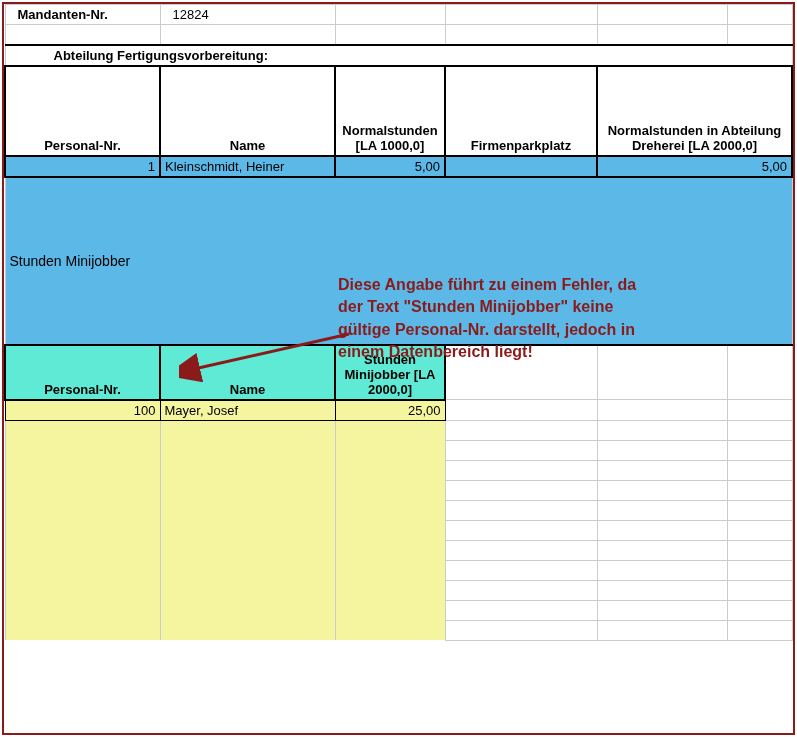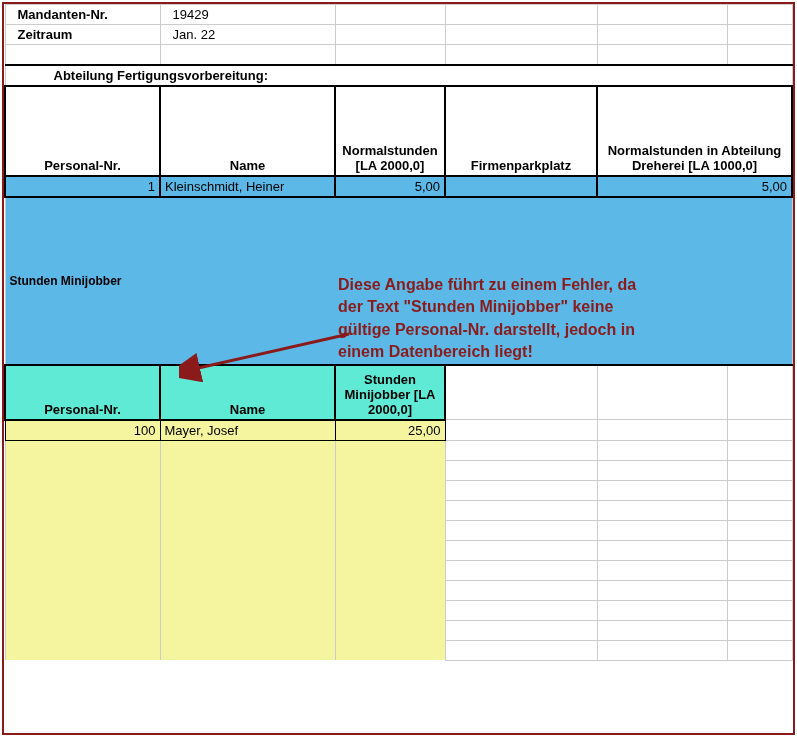--- a/index.html
+++ b/index.html
@@ -131,51 +131,43 @@
       border: 1px solid #ccc;
     }
     .abt-row td {
       border: 1px solid #ccc;
       padding-left: 48px;
     }
     .abt-row .first {
       border-top: 2px solid #000;
     }
     .minijob-label {
-      font-weight: bold;
-      font-size: 12px;
+      font-weight: normal;
+      font-size: 14px;
       color: #000;
     }
   </style>
 </head>
 <body>
 
 <div class="container">
   <table>
     <colgroup>
       <col class="col-a">
         <col class="col-b">
         <col class="col-c">
       <col class="col-d">
         <col class="col-e">
         <col class="col-f">
     </colgroup>
 
     <tbody>
         <tr class="info-row">
       <td class="bold">Mandanten-Nr.</td>
-      <td>19429</td>
-      <td></td>
-          <td></td>
-          <td></td>
-          <td></td>
-    </tr>
-    <tr class="info-row">
-      <td class="bold">Zeitraum</td>
-      <td>Jan. 22</td>
+      <td>12824</td>
       <td></td>
           <td></td>
           <td></td>
           <td></td>
     </tr>
     <tr class="info-row">
       <td></td>
           <td></td>
           <td></td>
           <td></td>
@@ -183,23 +175,23 @@
           <td></td>
     </tr>
 
     <tr class="abt-row">
       <td colspan="6" class="section-title first">Abteilung Fertigungsvorbereitung:</td>
     </tr>
 
     <tr>
       <td class="header-cell">Personal-Nr.</td>
       <td class="header-cell">Name</td>
-      <td class="header-cell">Normalstunden [LA 2000,0]</td>
+      <td class="header-cell">Normalstunden [LA 1000,0]</td>
       <td class="header-cell">Firmenparkplatz</td>
-      <td colspan="2" class="header-cell">Normalstunden in Abteilung Dreherei [LA 1000,0]</td>
+      <td colspan="2" class="header-cell">Normalstunden in Abteilung Dreherei [LA 2000,0]</td>
     </tr>
 
     <tr class="blue-row">
       <td class="right">1</td>
       <td class="left">Kleinschmidt, Heiner</td>
       <td class="right">5,00</td>
       <td></td>
       <td colspan="2" class="right">5,00</td>
     </tr>
 

